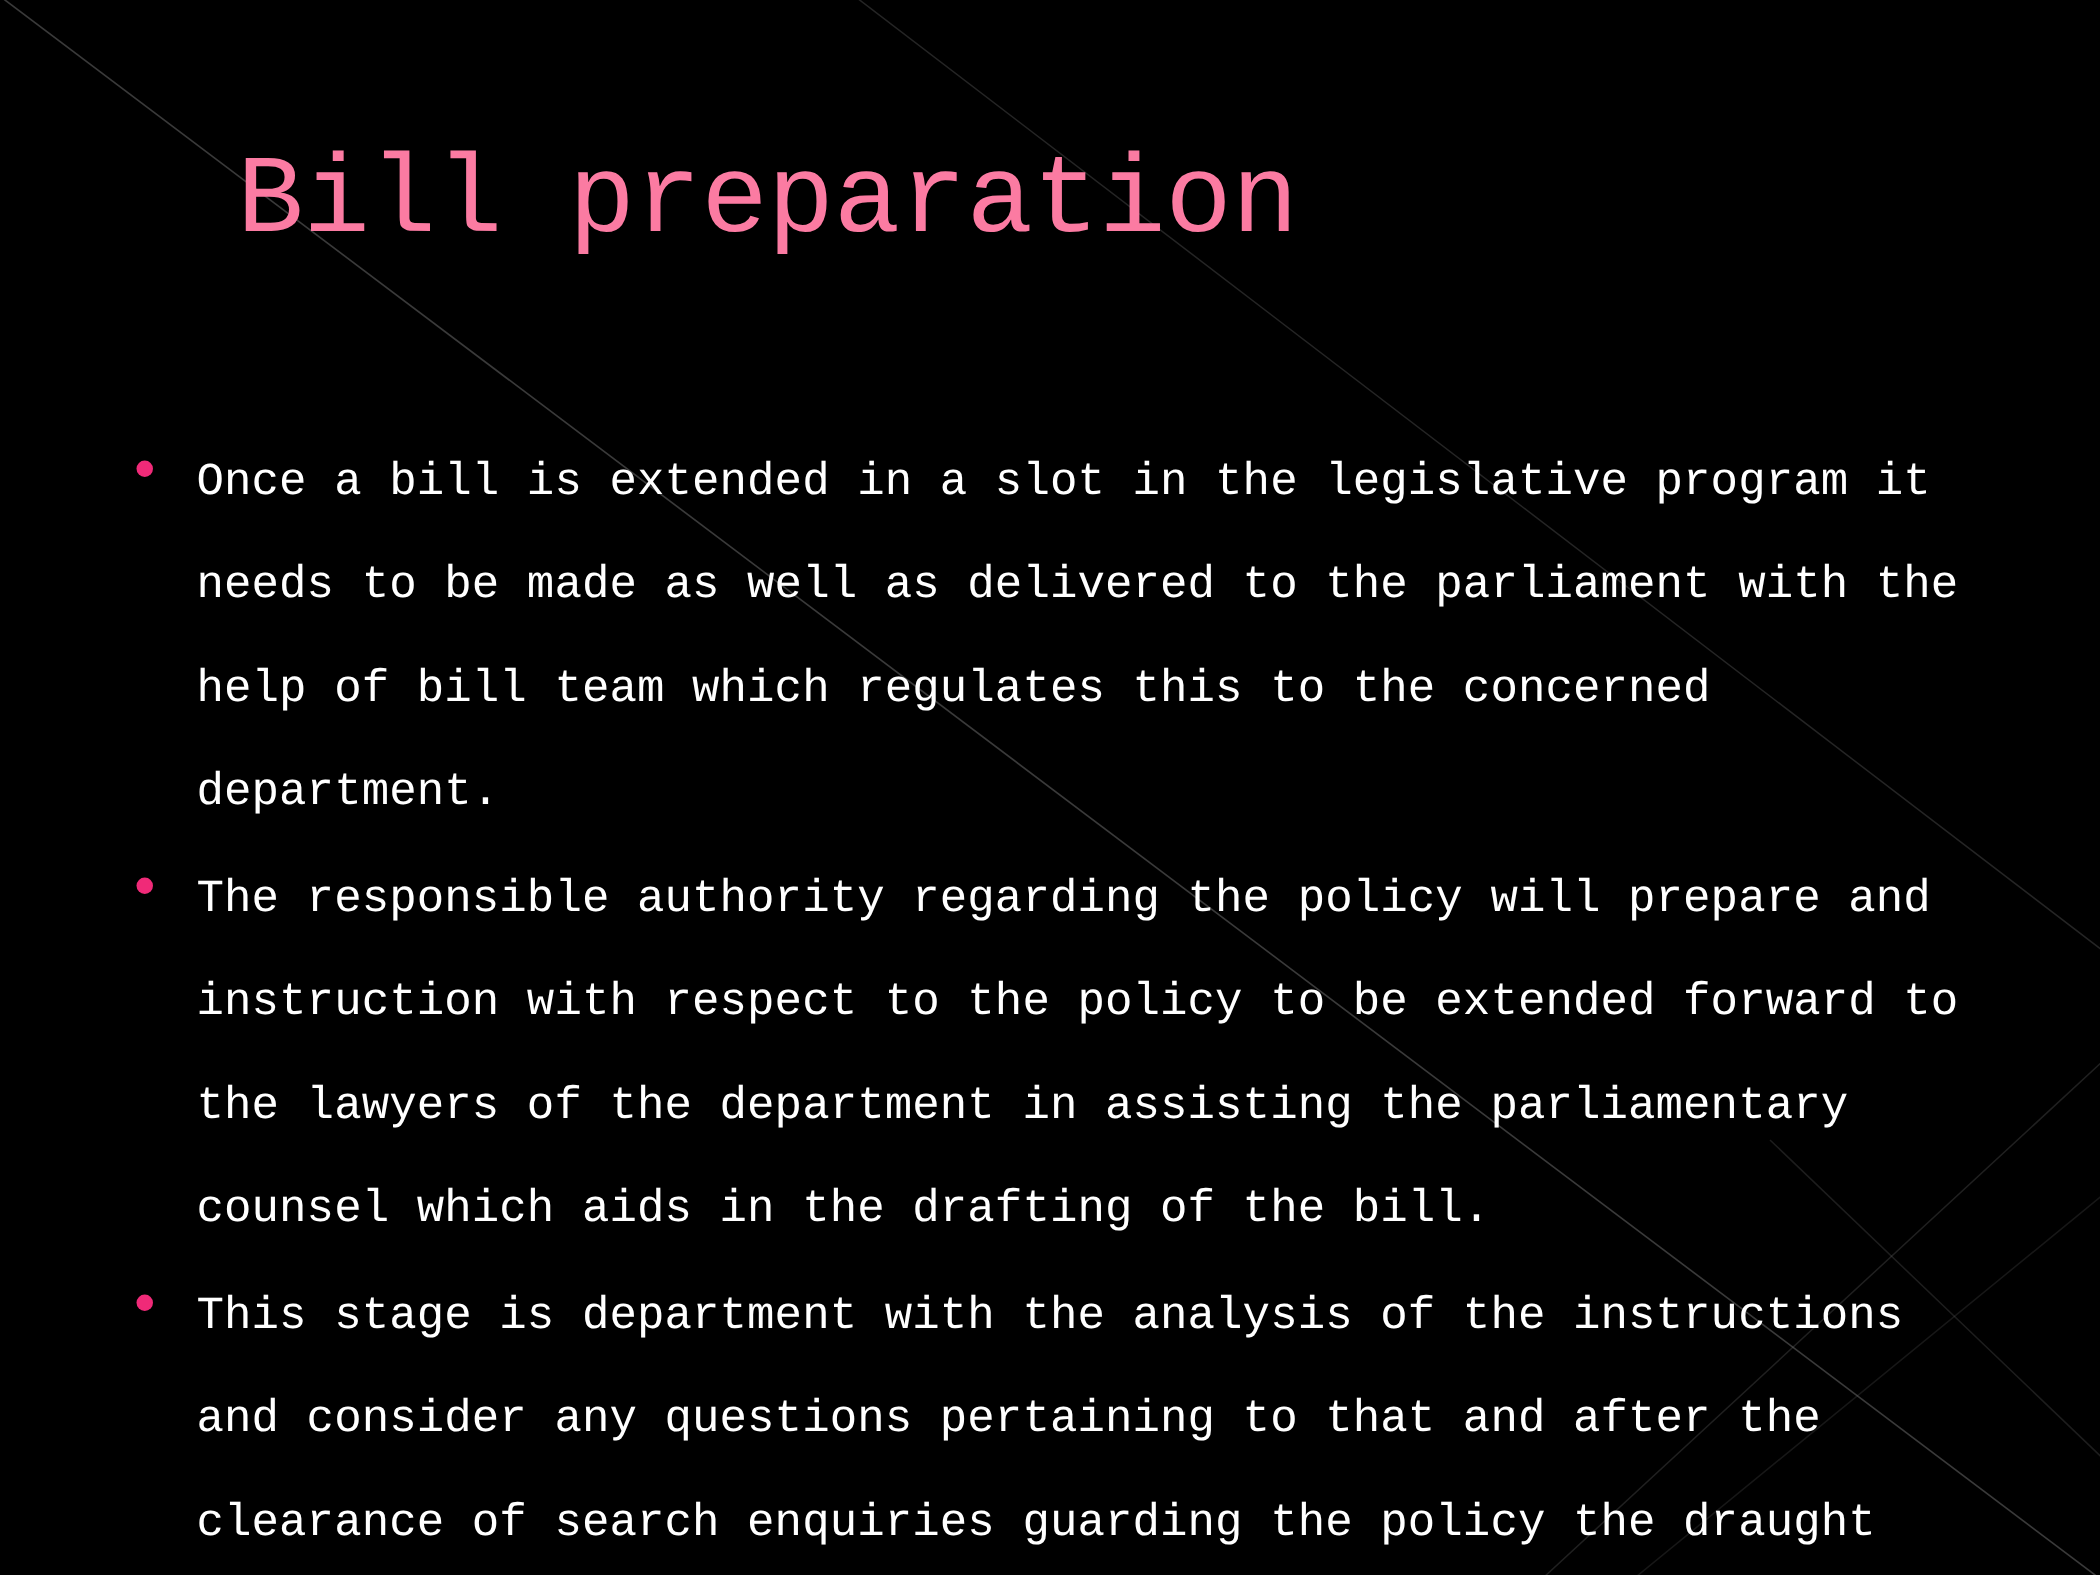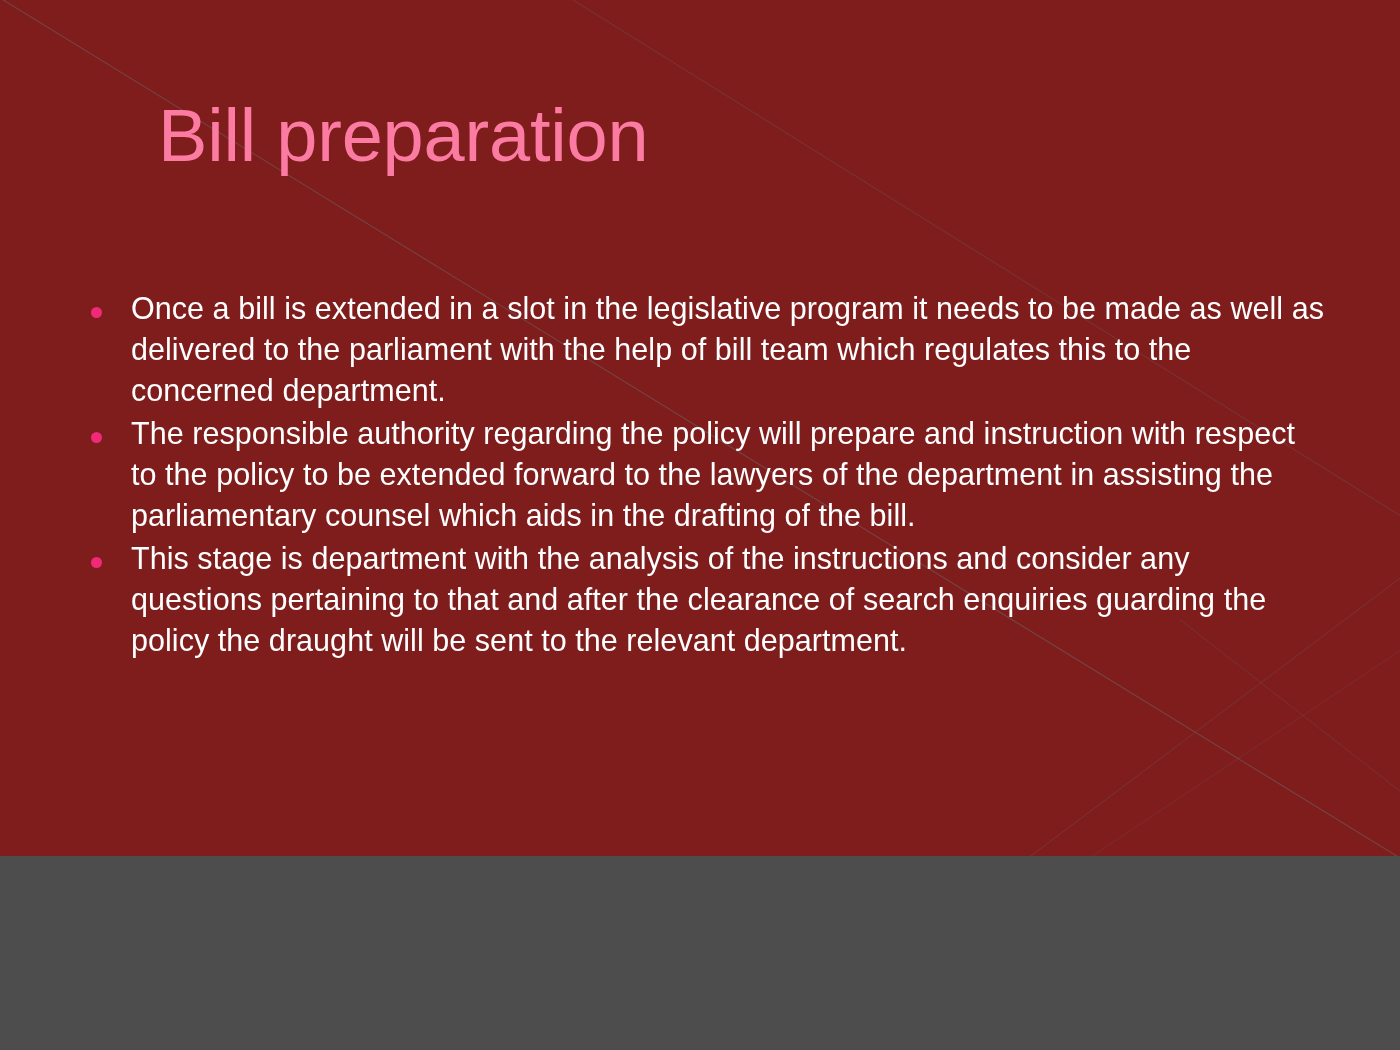--- a/index.html
+++ b/index.html
@@ -3,24 +3,24 @@
 <meta charset="utf-8">
 <style>
   html, body {
     margin: 0;
     padding: 0;
     background: #4d4d4d;
   }
   .slide {
     position: relative;
     width: 1400px;
-    height: 856px;
-    background: #7f1d1d;
+    height: 1050px;
+    background: #000000;
     overflow: hidden;
-    font-family: Liberation Sans, sans-serif;
+    font-family: Liberation Mono, monospace;
   }
   
   .bg-lines {
     position: absolute;
     inset: 0;
     pointer-events: none;
   }
   .bg-lines svg { display: block; width: 100%; height: 100%; }
 
   .title {
@@ -43,21 +43,21 @@
     width: 1250px;
   }
 
   .bullet-item {
     position: relative;
     display: block;
     padding-left: 53px;
     margin: 0 0 2px 0;
     color: #ffffff;
     font-size: 30.5px;
-    line-height: 41px;
+    line-height: 69px;
     letter-spacing: 0.05px;
   }
   .bullet-dot {
     position: absolute;
     left: 13px;
     top: 19px;
     width: 11px;
     height: 11px;
     border-radius: 50%;
     background: #f02a78;

